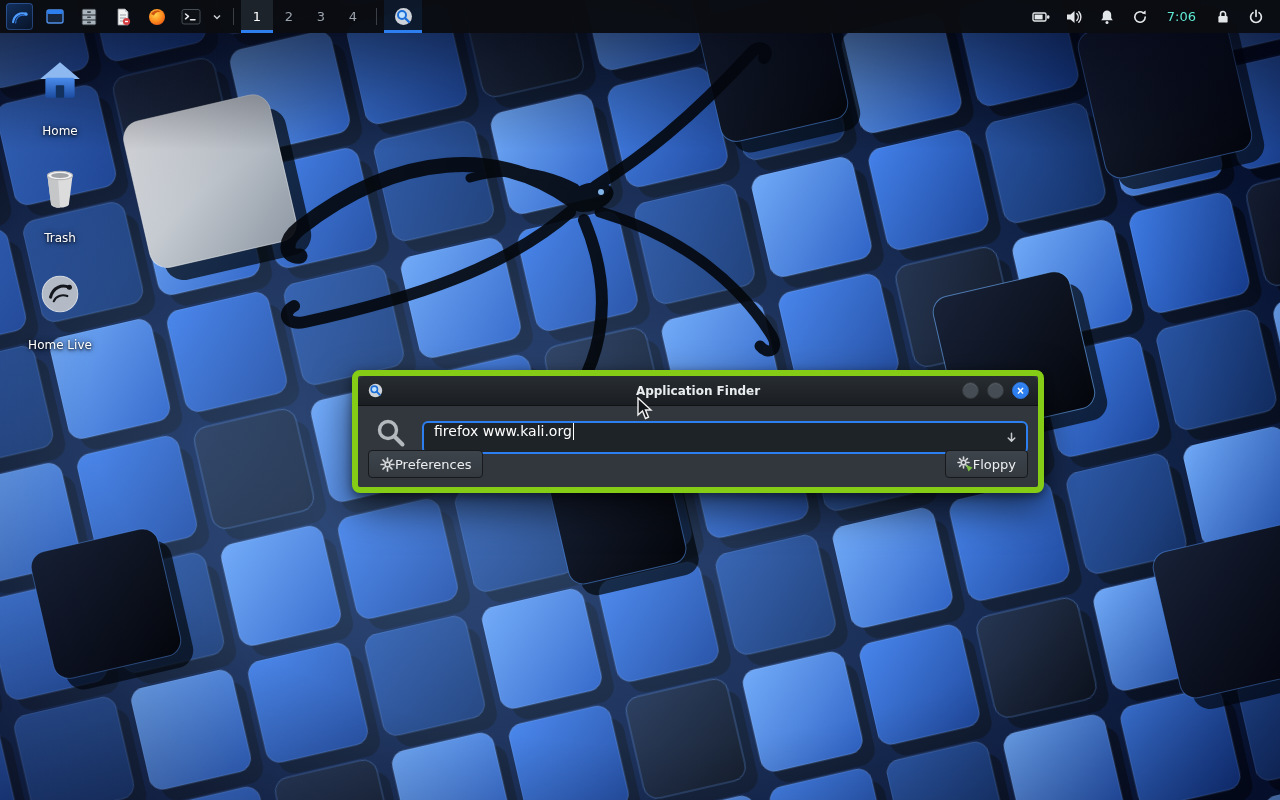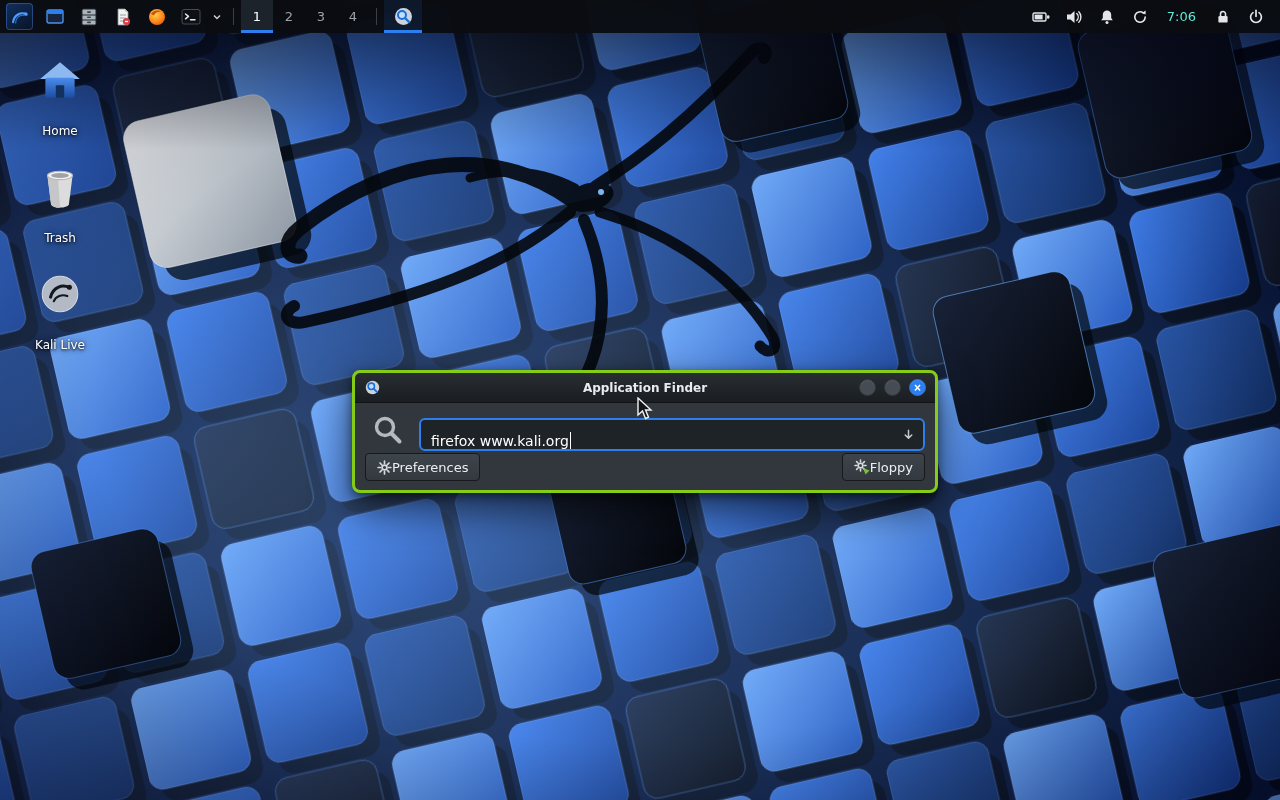--- a/index.html
+++ b/index.html
@@ -55,22 +55,22 @@
     width:96px; height:107px; display:flex; flex-direction:column;
     align-items:center; padding-top:8px; cursor:default;
   }
   .dlabel {
     margin-top:21px; color:#fff; font-size:12px; text-align:center; line-height:1.1;
     text-shadow:0 1px 3px rgba(0,0,0,.95), 0 0 6px rgba(0,0,0,.7);
   }
 
   
   .finder {
-    position:absolute; left:352px; top:370px; width:586px; height:123px;
-    background:#31373d; border:3px solid #84cc16; border-radius:8px;
+    position:absolute; left:352px; top:370px; width:692px; height:123px;
+    background:#31373d; border:6px solid #84cc16; border-radius:8px;
     box-shadow:0 16px 38px rgba(0,0,0,.6), 0 3px 10px rgba(0,0,0,.45);
     z-index:40;
   }
   .titlebar {
     height:30px; background:linear-gradient(#282d32,#1a1e22);
     border-radius:7px 7px 0 0; border-bottom:1px solid #101214;
     display:flex; align-items:center; position:relative;
   }
   .tb-icon { margin-left:10px; z-index:2; display:flex; }
   .title {
@@ -86,21 +86,21 @@
   }
   .wbtn.close {
     background:#2d7ff0; border-color:#2a6fd4; color:#fff;
     display:flex; align-items:center; justify-content:center;
     font-size:12px; font-weight:bold; line-height:1;
   }
   .search-glyph { position:absolute; left:17px; top:41px; }
   .entry {
     position:absolute; left:64px; top:45px; right:10px; height:33px;
     background:#1e2327; border:2px solid #2d7ff0; border-radius:6px;
-    display:flex; align-items:flex-end; padding:0 30px 0 10px;
+    display:flex; align-items:flex-start; padding:0 30px 0 10px;
     color:#ffffff; font-size:14px; cursor:text;
   }
   .caret { width:1px; height:17px; background:#ffffff; margin-left:1px; }
   .entry-arrow { position:absolute; right:7px; top:50%; transform:translateY(-50%); display:flex; }
   .btnrow {
     position:absolute; left:10px; right:10px; bottom:9px;
     display:flex; justify-content:space-between;
   }
   .gbtn {
     display:flex; align-items:center; height:28px; padding:0 11px;
@@ -404,21 +404,21 @@
       <span class="dlabel">Trash</span>
     </div>
 
     <div class="dicon">
       <svg width="46" height="46" viewBox="0 0 44 44">
         <circle cx="22" cy="21" r="17" fill="#c3c7cd" opacity="0.9" stroke="#e6e8ea"></circle>
         <path d="M13 24c2-9 11-13 18-9" stroke="#14171c" stroke-width="3" fill="none" stroke-linecap="round"></path>
         <circle cx="31" cy="14.5" r="2.4" fill="#14171c"></circle>
         <path d="M16 28c2-5 8-7 13-5" stroke="#14171c" stroke-width="2" fill="none" stroke-linecap="round"></path>
       </svg>
-      <span class="dlabel">Kali Live</span>
+      <span class="dlabel">Home Live</span>
     </div>
 
   </div>
 
   <div class="finder">
     <div class="titlebar">
       <span class="tb-icon">
         <svg width="15" height="15" viewBox="0 0 19 19">
           <circle cx="9.5" cy="9.5" r="8.5" fill="#cdd3d8"></circle>
           <circle cx="8" cy="8" r="4" fill="#bfe0ff" stroke="#1d6fd8" stroke-width="2"></circle>

